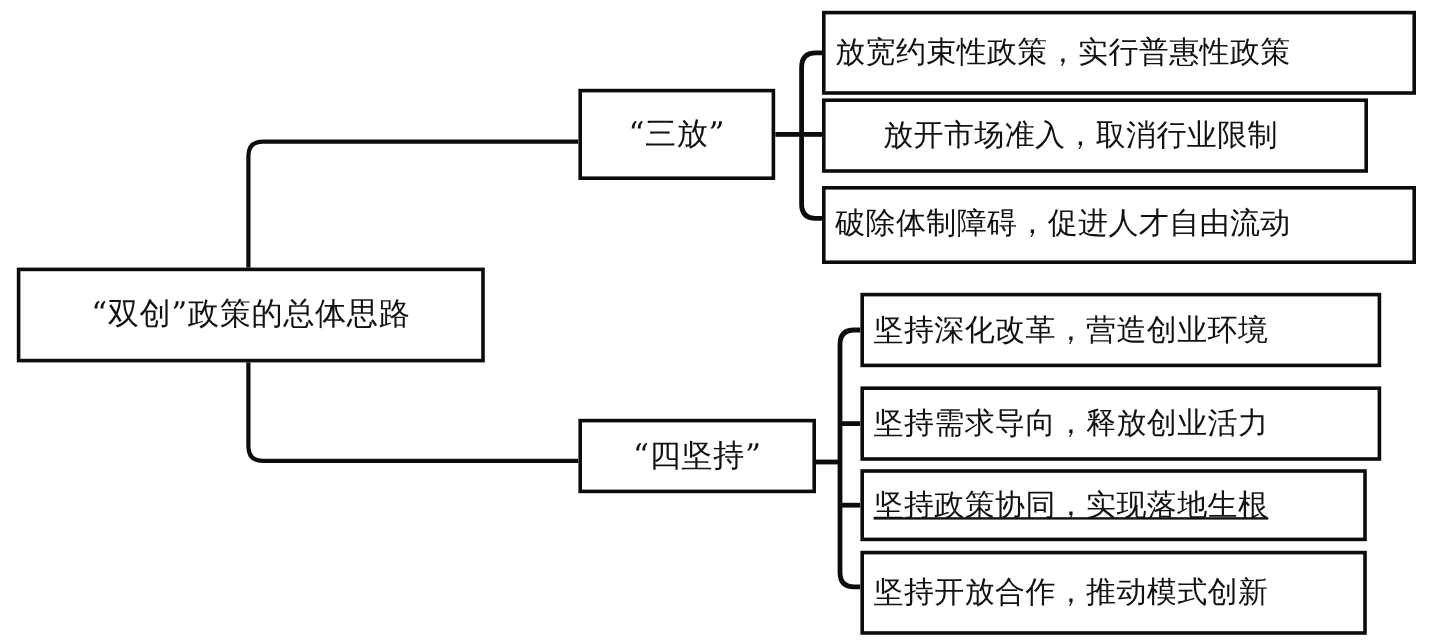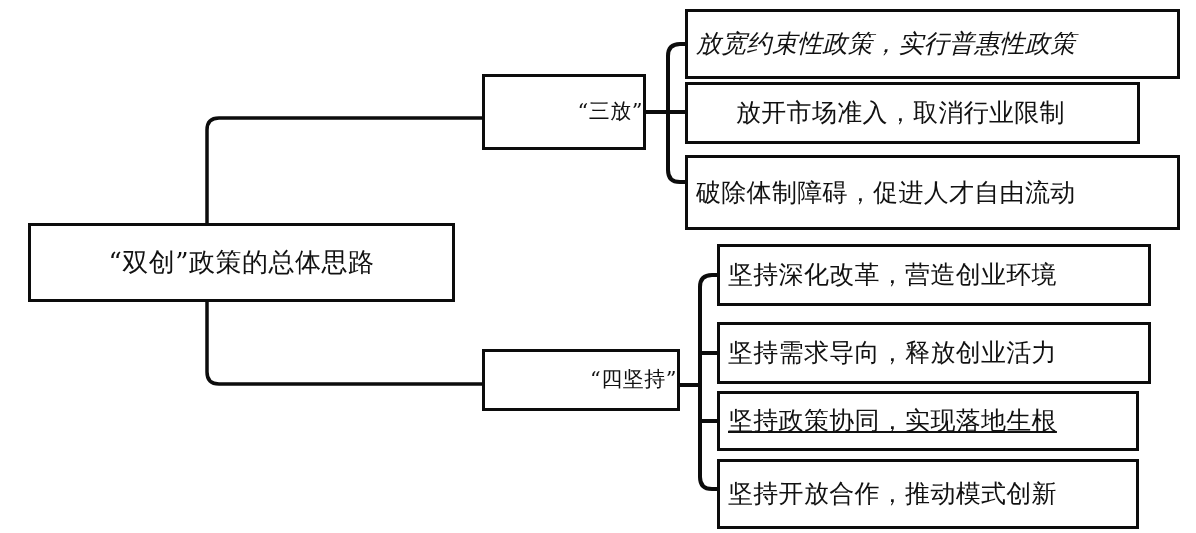--- a/index.html
+++ b/index.html
@@ -38,22 +38,22 @@
     color: #111111;
     line-height: 1.1;
     white-space: nowrap;
   }
   .node.root {
     justify-content: center;
     font-size: 26px;
     letter-spacing: 0.5px;
   }
   .node.branch {
-    justify-content: flex-end;
-    font-size: 21px;
+    justify-content: center;
+    font-size: 26px;
     letter-spacing: 0.5px;
   }
   .node.leaf {
     justify-content: flex-start;
     font-size: 25px;
     padding-left: 8px;
     letter-spacing: 0.3px;
   }
   .node-label {
     display: inline-block;
@@ -74,35 +74,35 @@
     <line x1="668" y1="112" x2="685" y2="112" stroke="#0c0c0c" stroke-width="4"></line>
     <path d="M 668 112 L 668 170 Q 668 182 680 182 L 685 182" fill="none" stroke="#0c0c0c" stroke-width="4"></path>
 
     <line x1="680" y1="385" x2="700" y2="385" stroke="#0c0c0c" stroke-width="4"></line>
     <path d="M 700 385 L 700 287 Q 700 275 712 275 L 717 275" fill="none" stroke="#0c0c0c" stroke-width="4"></path>
     <line x1="700" y1="353" x2="717" y2="353" stroke="#0c0c0c" stroke-width="4"></line>
     <line x1="700" y1="421" x2="717" y2="421" stroke="#0c0c0c" stroke-width="4"></line>
     <path d="M 700 385 L 700 477 Q 700 489 712 489 L 717 489" fill="none" stroke="#0c0c0c" stroke-width="4"></path>
   </svg>
 
-  <div class="node root" style="left:28px; top:223px; width:427px; height:79px;">
+  <div class="node root" style="left:14px; top:223px; width:390px; height:79px;">
     <span class="node-label">“双创”政策的总体思路</span>
   </div>
 
   <div class="node branch" style="left:482px; top:74px; width:164px; height:76px;">
     <span class="node-label">“三放”</span>
   </div>
 
-  <div class="node leaf" style="left:685px; top:9px; width:495px; height:70px;font-style:italic;">
+  <div class="node leaf" style="left:685px; top:9px; width:495px; height:70px;">
     <span class="node-label">放宽约束性政策，实行普惠性政策</span>
   </div>
   <div class="node leaf" style="left:685px; top:82px; width:455px; height:62px;padding-left:48px;">
     <span class="node-label">放开市场准入，取消行业限制</span>
   </div>
-  <div class="node leaf" style="left:685px; top:155px; width:495px; height:75px;">
+  <div class="node leaf" style="left:685px; top:155px; width:495px; height:65px;font-family:Liberation Mono, monospace;">
     <span class="node-label">破除体制障碍，促进人才自由流动</span>
   </div>
 
   <div class="node branch" style="left:482px; top:349px; width:198px; height:62px;">
     <span class="node-label">“四坚持”</span>
   </div>
 
   <div class="node leaf" style="left:717px; top:244px; width:434px; height:62px;">
     <span class="node-label">坚持深化改革，营造创业环境</span>
   </div>

